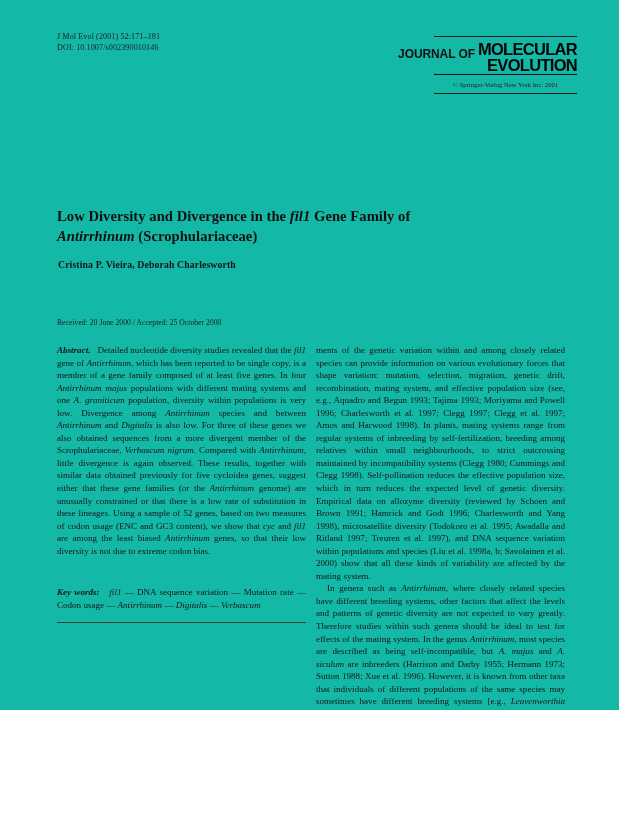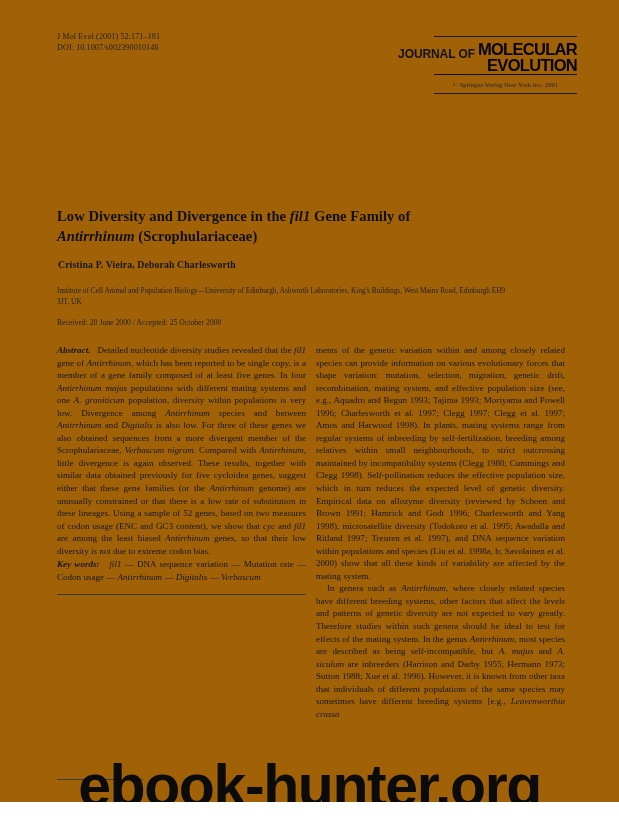--- a/index.html
+++ b/index.html
@@ -7,22 +7,22 @@
     padding: 0;
     background: #ffffff;
   }
   body {
     font-family: "Liberation Serif", serif;
     color: #1a1a1a;
   }
   #page {
     position: relative;
     width: 619px;
-    height: 802px;
-    background: #a16207;
+    height: 710px;
+    background: #14b8a6;
     overflow: hidden;
   }
 
   
   .header {
     position: absolute;
     top: 31px;
     left: 57px;
     right: 40px;
     height: 80px;
@@ -144,21 +144,21 @@
   }
   .col.left  { left: 57px; }
   .col.right { left: 316px; }
 
   .col p { margin: 0; }
   .col p.indent { text-indent: 11px; }
   .col i { font-style: italic; }
   .col b { font-weight: bold; font-style: italic; }
 
   .keywords {
-    margin-top: 1px;
+    margin-top: 29px;
   }
   .kw-label { font-weight: bold; }
 
   .kw-rule {
     margin-top: 11px;
     height: 1px;
     background: #3a3a3a;
     width: 100%;
   }
 
@@ -229,21 +229,20 @@
       </div>
       <div class="logo-underline"></div>
       <div class="logo-copy">© Springer-Verlag New York Inc. 2001</div>
       <div class="logo-bottom-rule"></div>
     </div>
   </div>
 
   <h1 class="title"><span>Low Diversity and Divergence in the </span><i>fil1</i><span> Gene Family of </span><i>Antirrhinum</i><span> (Scrophulariaceae)</span></h1>
 
   <div class="authors">Cristina P. Vieira, Deborah Charlesworth</div>
-  <div class="affiliation">Institute of Cell Animal and Population Biology—University of Edinburgh, Ashworth Laboratories, King's Buildings, West Mains Road, Edinburgh EH9 3JT, UK</div>
   <div class="received">Received: 20 June 2000 / Accepted: 25 October 2000</div>
 
   <div class="col left">
     <p><b>Abstract.</b>&nbsp;&nbsp;&nbsp;<span>Detailed nucleotide diversity studies revealed that the <i>fil1</i> gene of <i>Antirrhinum</i>, which has been reported to be single copy, is a member of a gene family composed of at least five genes. In four <i>Antirrhinum majus</i> populations with different mating systems and one <i>A. graniticum</i> population, diversity within populations is very low. Divergence among <i>Antirrhinum</i> species and between <i>Antirrhinum</i> and <i>Digitalis</i> is also low. For three of these genes we also obtained sequences from a more divergent member of the Scrophulariaceae, <i>Verbascum nigrum</i>. Compared with <i>Antirrhinum</i>, little divergence is again observed. These results, together with similar data obtained previously for five cycloidea genes, suggest either that these gene families (or the <i>Antirrhinum</i> genome) are unusually constrained or that there is a low rate of substitution in these lineages. Using a sample of 52 genes, based on two measures of codon usage (ENC and GC3 content), we show that <i>cyc</i> and <i>fil1</i> are among the least biased <i>Antirrhinum</i> genes, so that their low diversity is not due to extreme codon bias.</span></p>
 
     <div class="keywords">
       <p><b class="kw-label">Key words:</b>&nbsp;&nbsp;&nbsp;<span><i>fil1</i> — DNA sequence variation — Mutation rate — Codon usage — <i>Antirrhinum</i> — <i>Digitalis</i> — <i>Verbascum</i></span></p>
     </div>
 
     <div class="kw-rule"></div>

